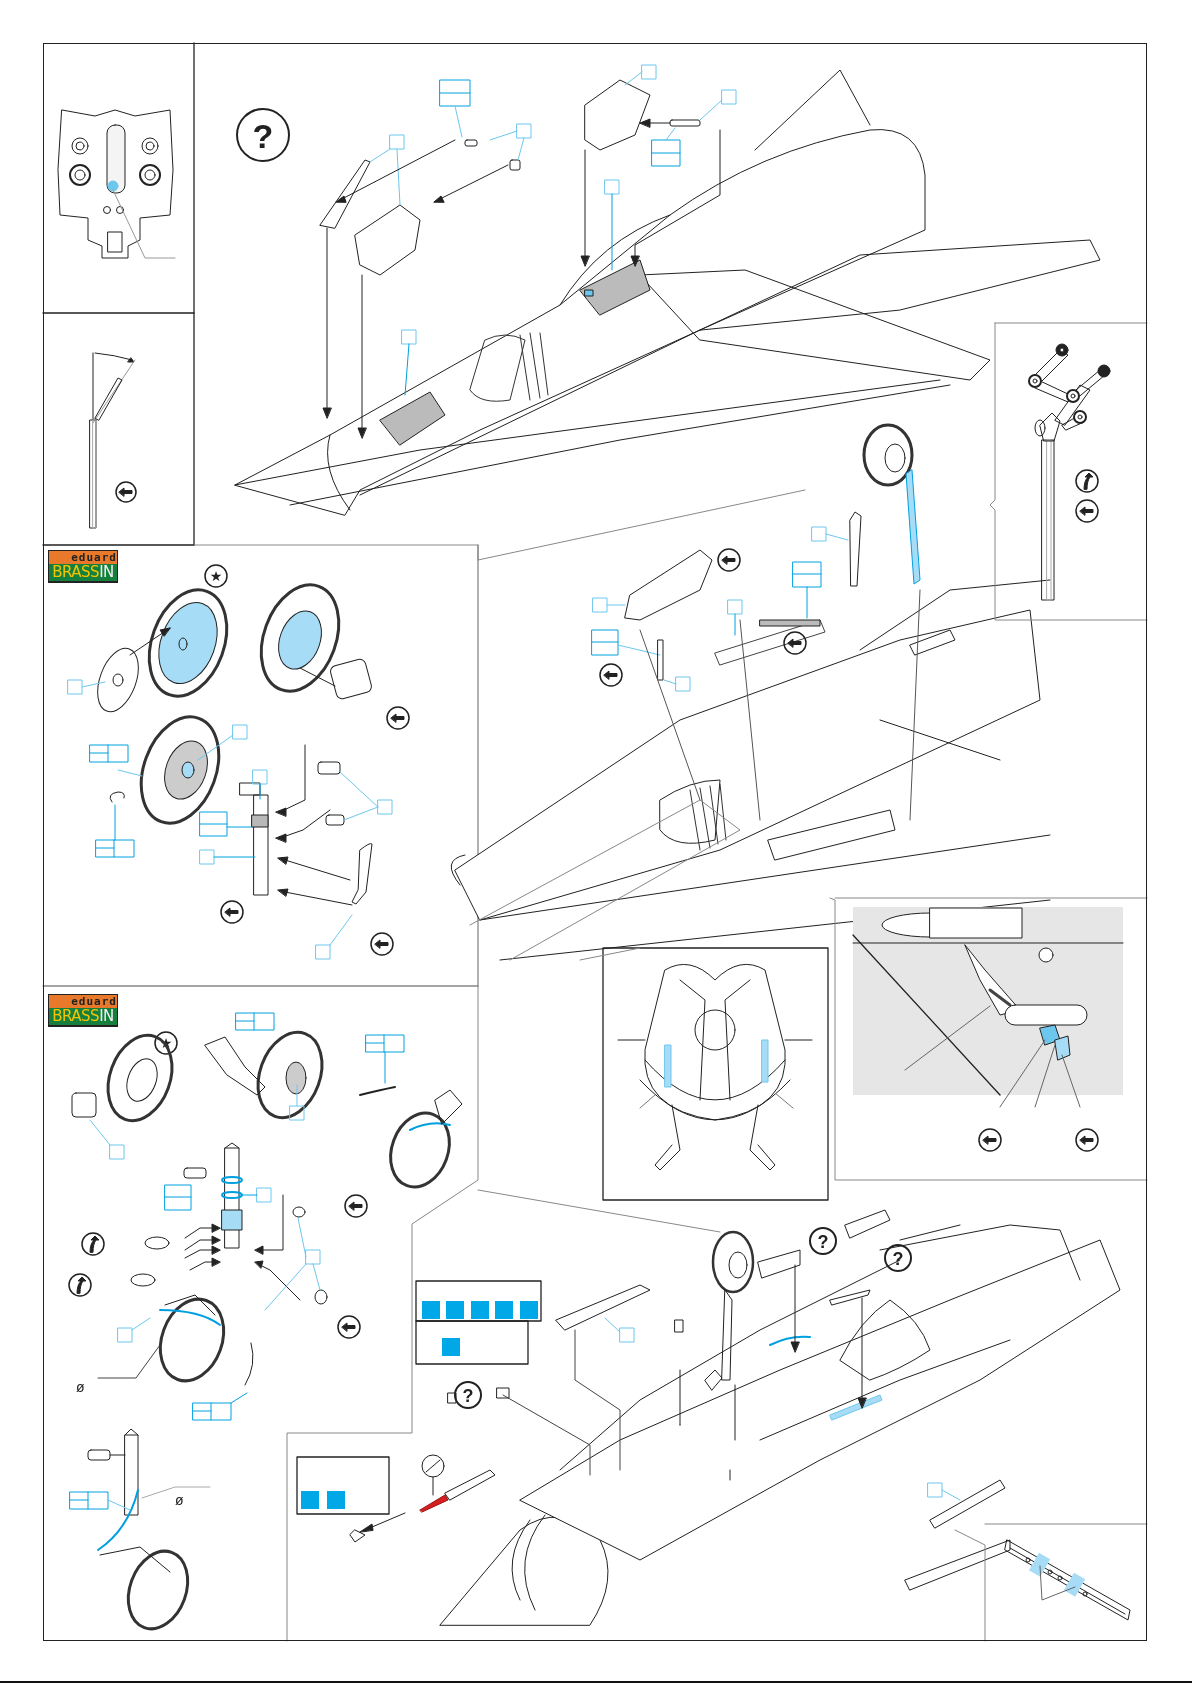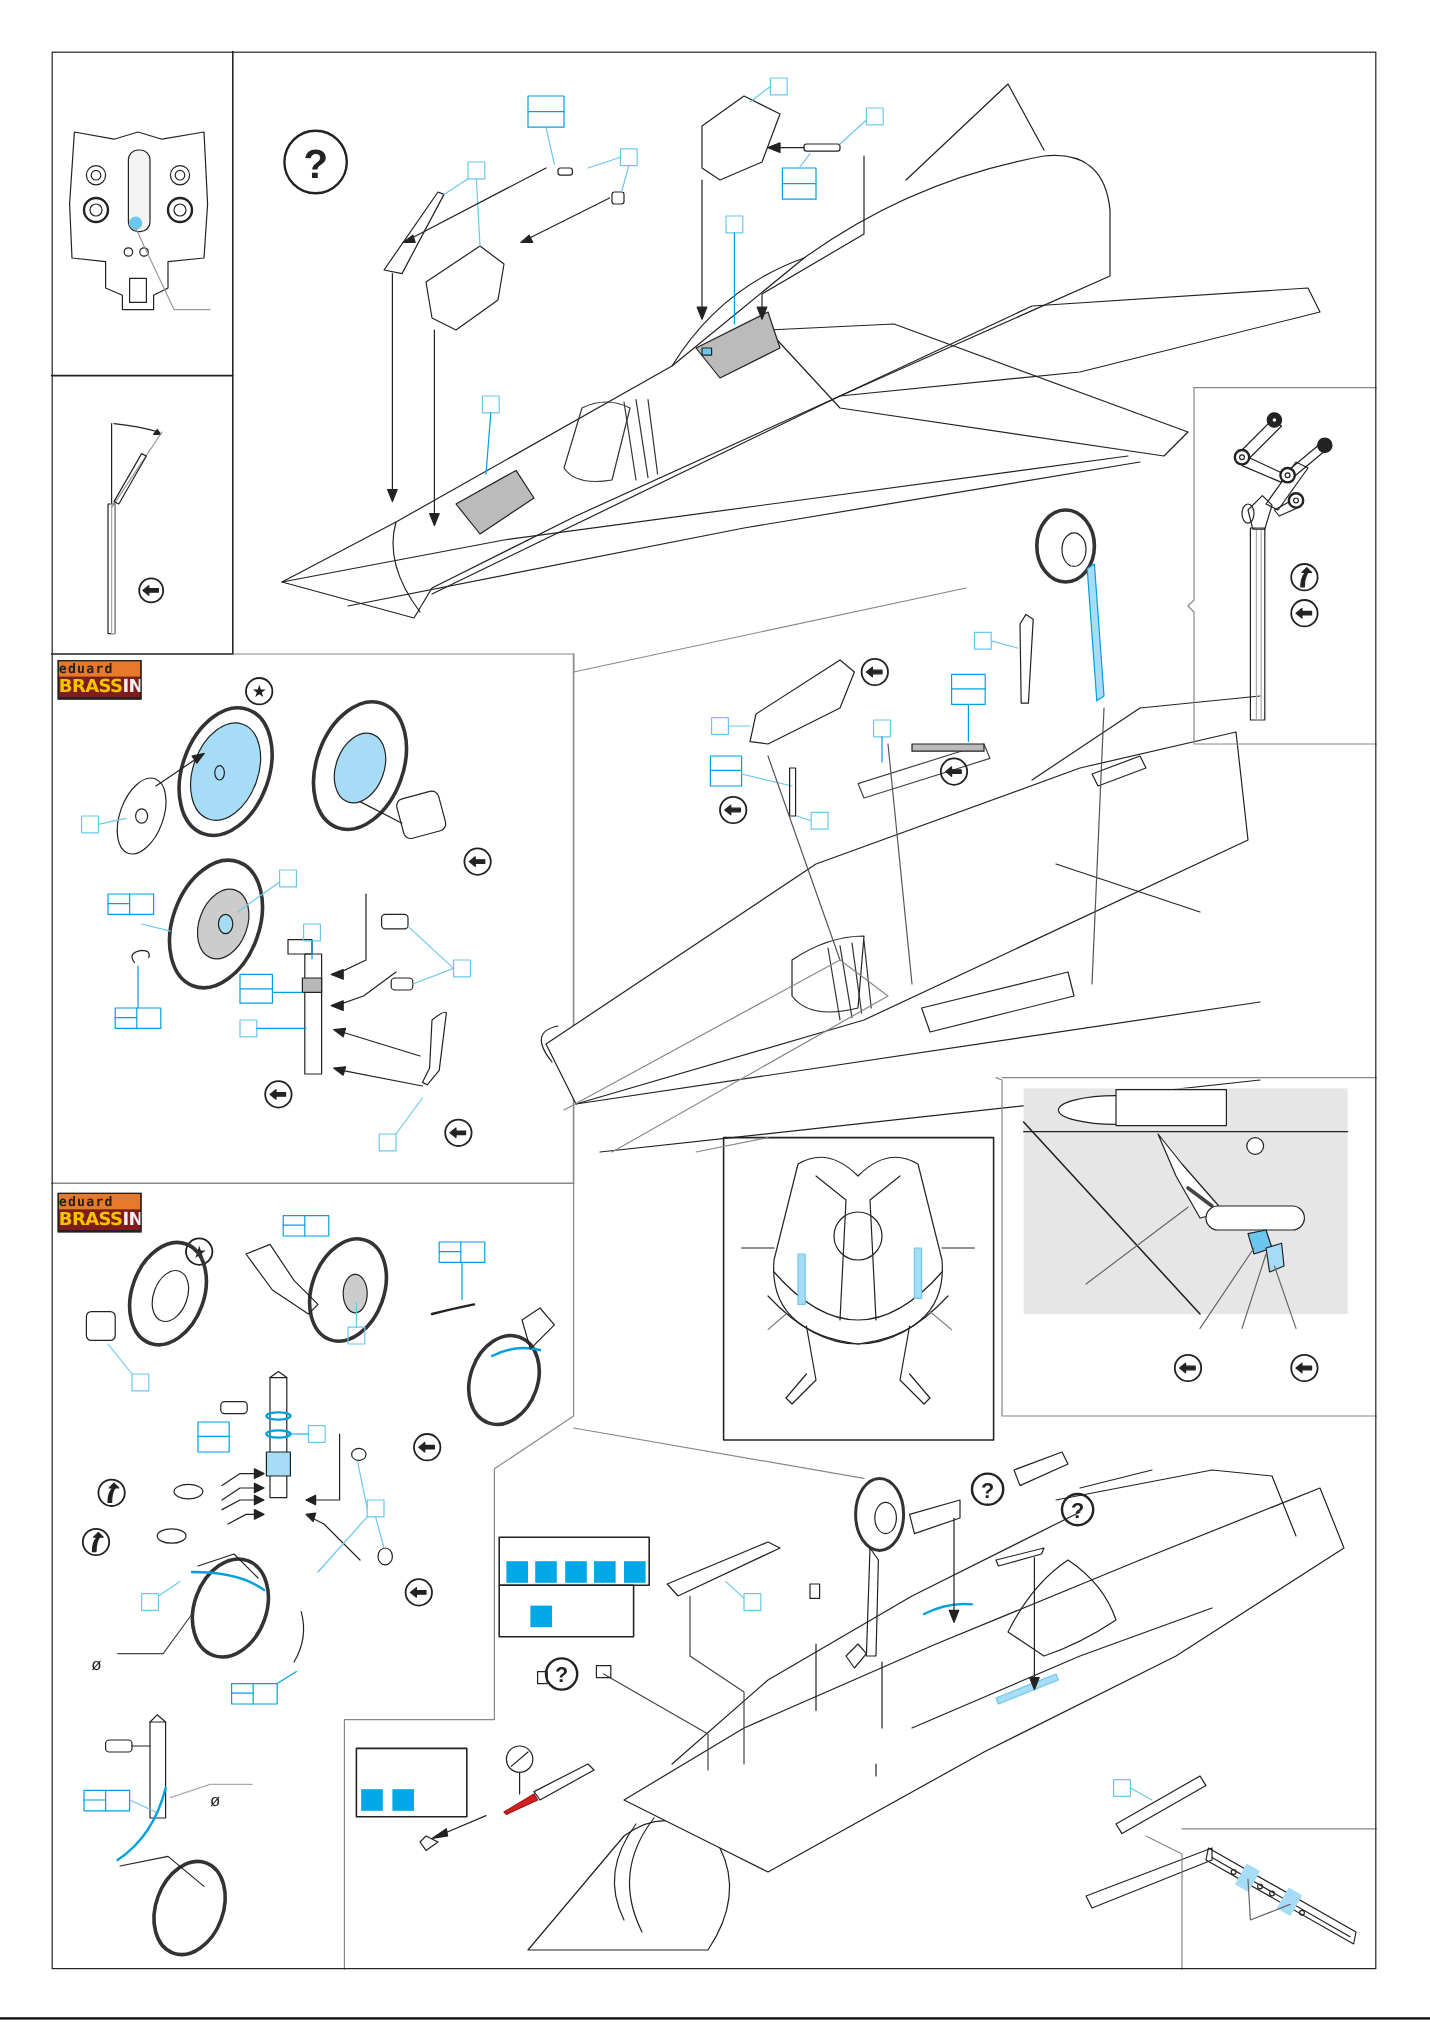--- a/index.html
+++ b/index.html
@@ -1,21 +1,21 @@
 <!DOCTYPE html>
 <html><head>
 <meta charset="utf-8">
 <style>
   html,body{margin:0;padding:0;background:#fff;}
   body{width:1192px;height:1685px;position:relative;overflow:hidden;font-family:"Liberation Sans",sans-serif;}
   #stage{position:absolute;left:0;top:0;width:1192px;height:1685px;}
   .frame{position:absolute;left:43px;top:43px;width:1104px;height:1598px;border:1.5px solid #222;box-sizing:border-box;}
   .logo{position:absolute;width:70px;height:33px;border:1.5px solid #222;background:#222;box-sizing:border-box;overflow:hidden;}
-  .logo .top{height:13px;background:#e8792a;color:#222;font-family:"DejaVu Sans Mono",monospace;font-weight:bold;font-size:11px;line-height:13px;text-align:left;letter-spacing:1px;}
-  .logo .bot{height:17px;background:#7f1d1d;font-family:"DejaVu Sans",sans-serif;font-weight:bold;font-size:15px;line-height:17px;text-align:center;letter-spacing:-0.5px;}
+  .logo .top{height:13px;background:#e8792a;color:#222;font-family:"DejaVu Sans Mono",monospace;font-weight:bold;font-size:11px;line-height:13px;text-align:right;letter-spacing:1px;}
+  .logo .bot{height:17px;background:#15803d;font-family:"DejaVu Sans",sans-serif;font-weight:normal;font-size:15px;line-height:17px;text-align:center;letter-spacing:-0.5px;}
   .logo .bot .a{color:#f5c400;}
   .logo .bot .b{color:#f0f0f0;}
   .footer{position:absolute;left:0;top:1681px;width:1192px;height:2px;background:#111;}
 </style>
 </head>
 <body>
 
 <div id="stage">
 <svg width="1192" height="1685" viewBox="0 0 1192 1685" xmlns="http://www.w3.org/2000/svg" style="position:absolute;left:0;top:0" fill="none" stroke="#222" stroke-width="1" stroke-linejoin="round" stroke-linecap="round">
 

